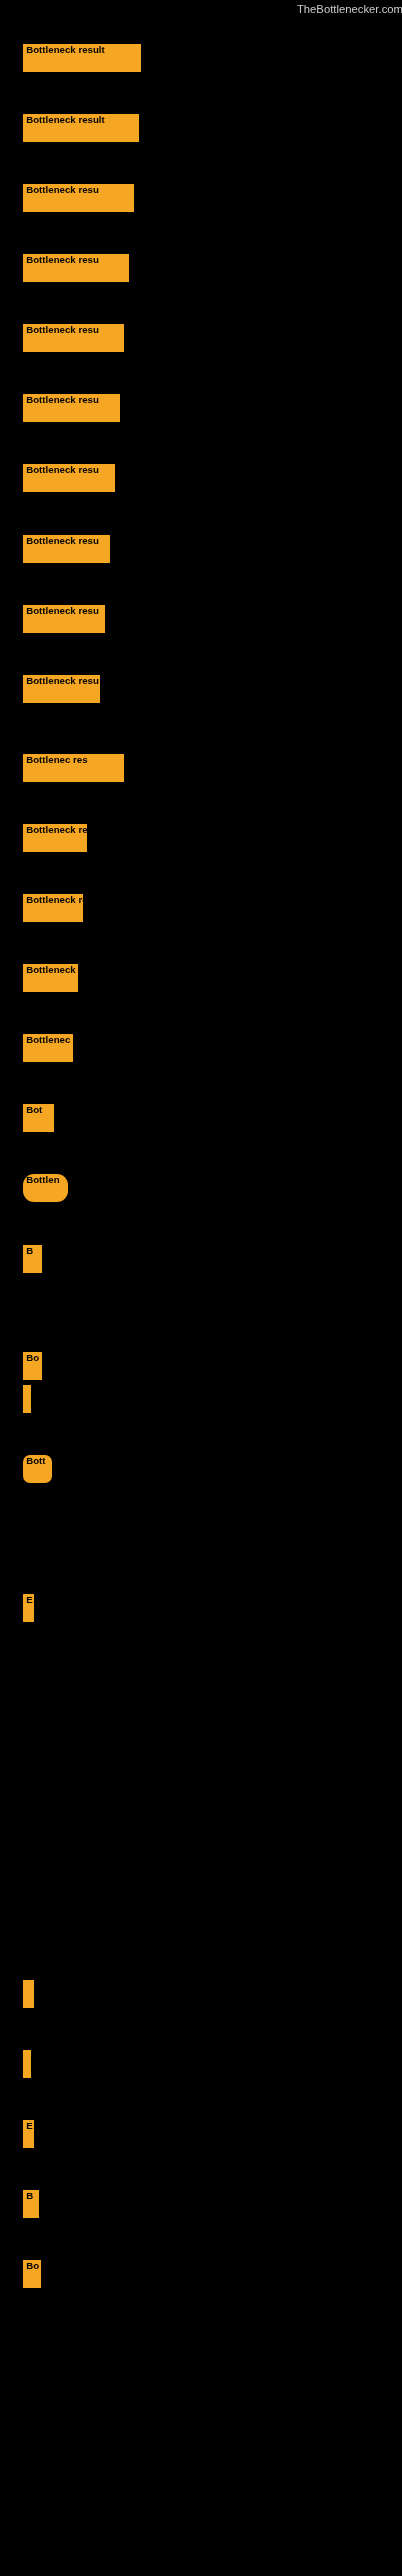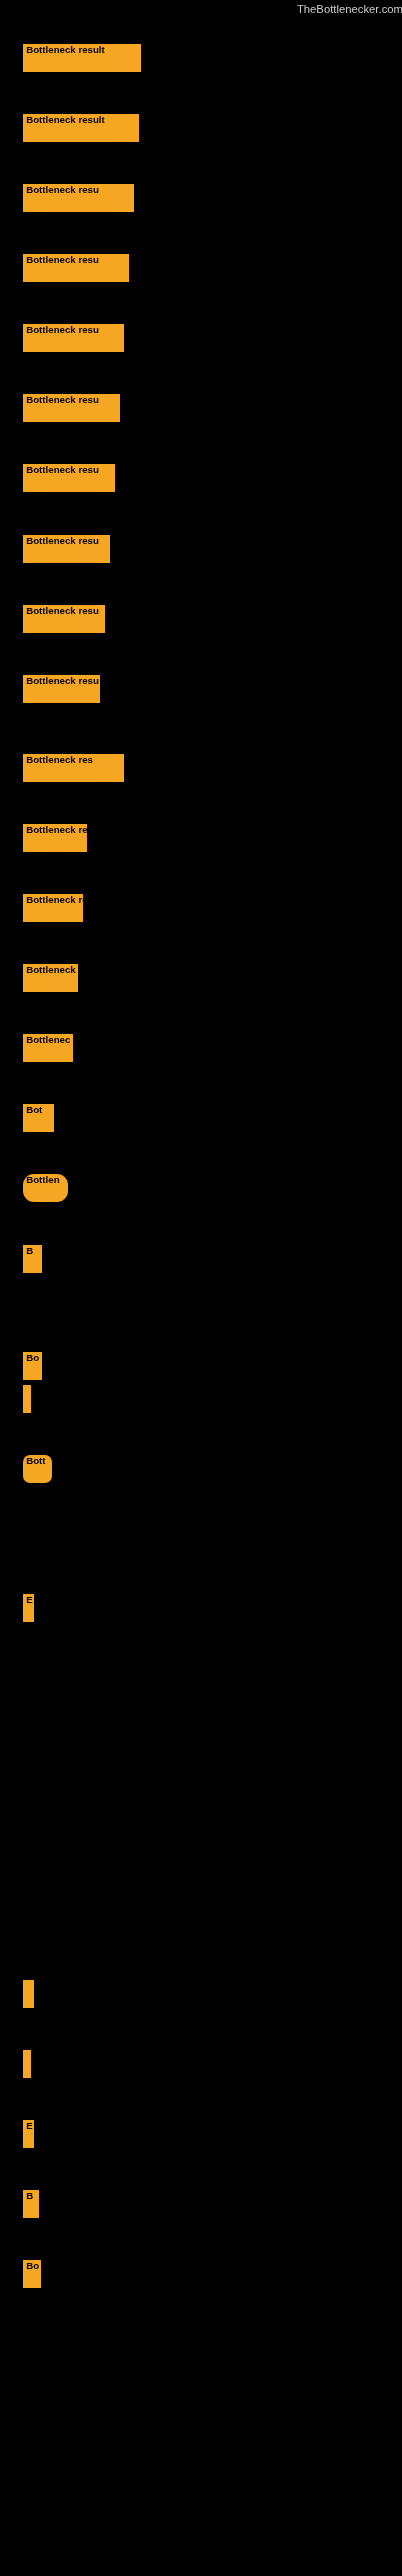--- a/index.html
+++ b/index.html
@@ -69,21 +69,21 @@
 <div class="bottleneck-bar" style="top: 535px; width: 87px;">
     <span>Bottleneck resu</span>
   </div>
 <div class="bottleneck-bar" style="top: 605px; width: 82px;">
     <span>Bottleneck resu</span>
   </div>
 <div class="bottleneck-bar" style="top: 675px; width: 77px;">
     <span>Bottleneck resu</span>
   </div>
 <div class="bottleneck-bar" style="top: 754px; width: 101px;">
-    <span>Bottleneck res</span>
+    <span>Bottlenec res</span>
   </div>
 <div class="bottleneck-bar" style="top: 824px; width: 64px;">
     <span>Bottleneck re</span>
   </div>
 <div class="bottleneck-bar" style="top: 894px; width: 60px;">
     <span>Bottleneck re</span>
   </div>
 <div class="bottleneck-bar" style="top: 964px; width: 55px;">
     <span>Bottleneck r</span>
   </div>

